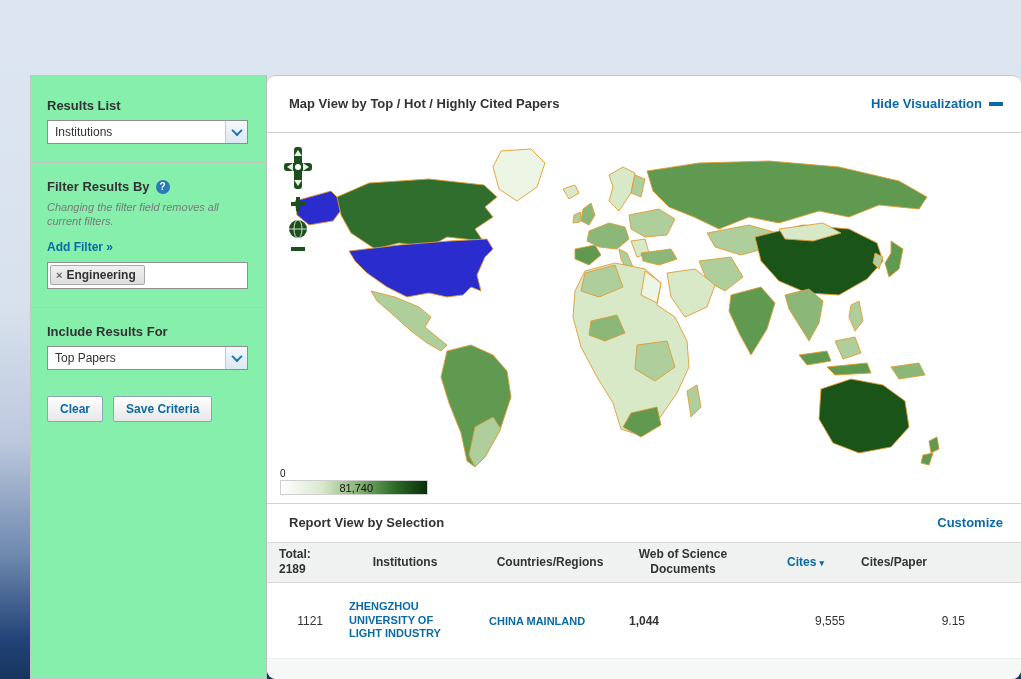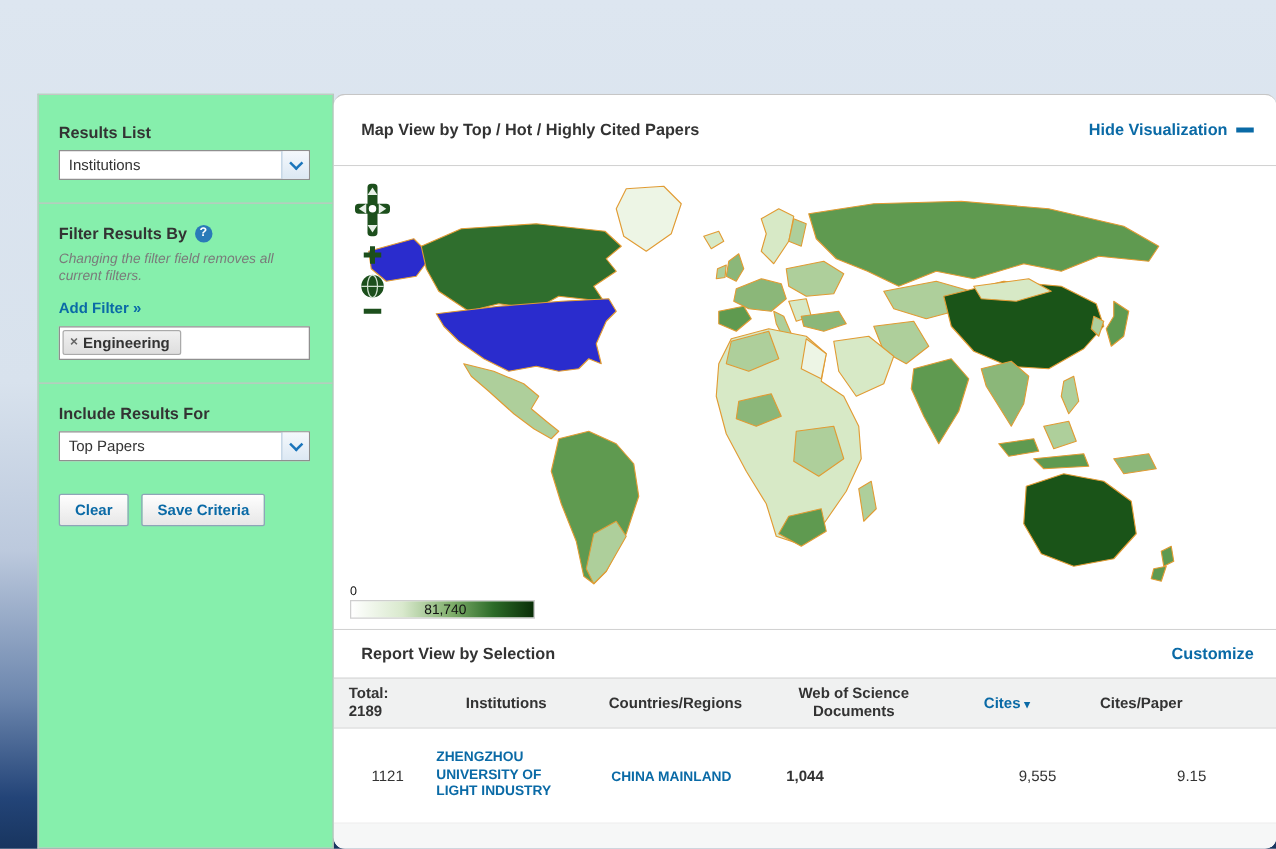--- a/index.html
+++ b/index.html
@@ -98,27 +98,27 @@
   .tbl-head {
     display:flex; background:#f0f1f1; border-top:1px solid #d9d9d9; border-bottom:1px solid #d9d9d9;
     min-height:38px; align-items:center; font-size:12px; font-weight:bold; color:#333;
   }
   .tbl-row { display:flex; align-items:center; min-height:76px; background:#fff; font-size:12px; border-bottom:1px solid #ededed; }
   .td { padding:4px 8px; }
   .c-rank { width:64px; text-align:right; }
   .c-rank-h { width:64px; text-align:left; padding-left:12px; line-height:1.3; }
   .c-inst { width:148px; text-align:center; }
   .c-inst-row { width:148px; text-align:left; padding-left:18px; }
-  .c-ctry { width:142px; text-align:left; }
+  .c-ctry { width:142px; text-align:center; }
   .c-ctry-row { width:142px; text-align:left; padding-left:10px; }
   .c-docs { width:124px; text-align:center; line-height:1.25; }
   .c-docs-row { width:124px; text-align:left;font-weight:bold; }
   .c-cites { width:108px; text-align:center; }
   .c-cites-row { width:108px; text-align:right; }
-  .c-cpp { width:120px; text-align:center; }
+  .c-cpp { width:120px; text-align:left; }
   .c-cpp-row { width:120px; text-align:right; }
   .sort-link { color:#0a6aa6; cursor:pointer;padding-left:13px; }
   .sort-caret { color:#0a6aa6; font-size:9px; margin-left:3px; }
   .cell-link { color:#0a6aa6; font-weight:bold; cursor:pointer; text-decoration:none; }
   .inst-link { font-size:11px; line-height:1.25; display:inline-block; max-width:120px; text-transform:uppercase; }
   .next-row-hint { height:20px; background:#f6f7f7; }
 </style>
 </head>
 <body>
 

